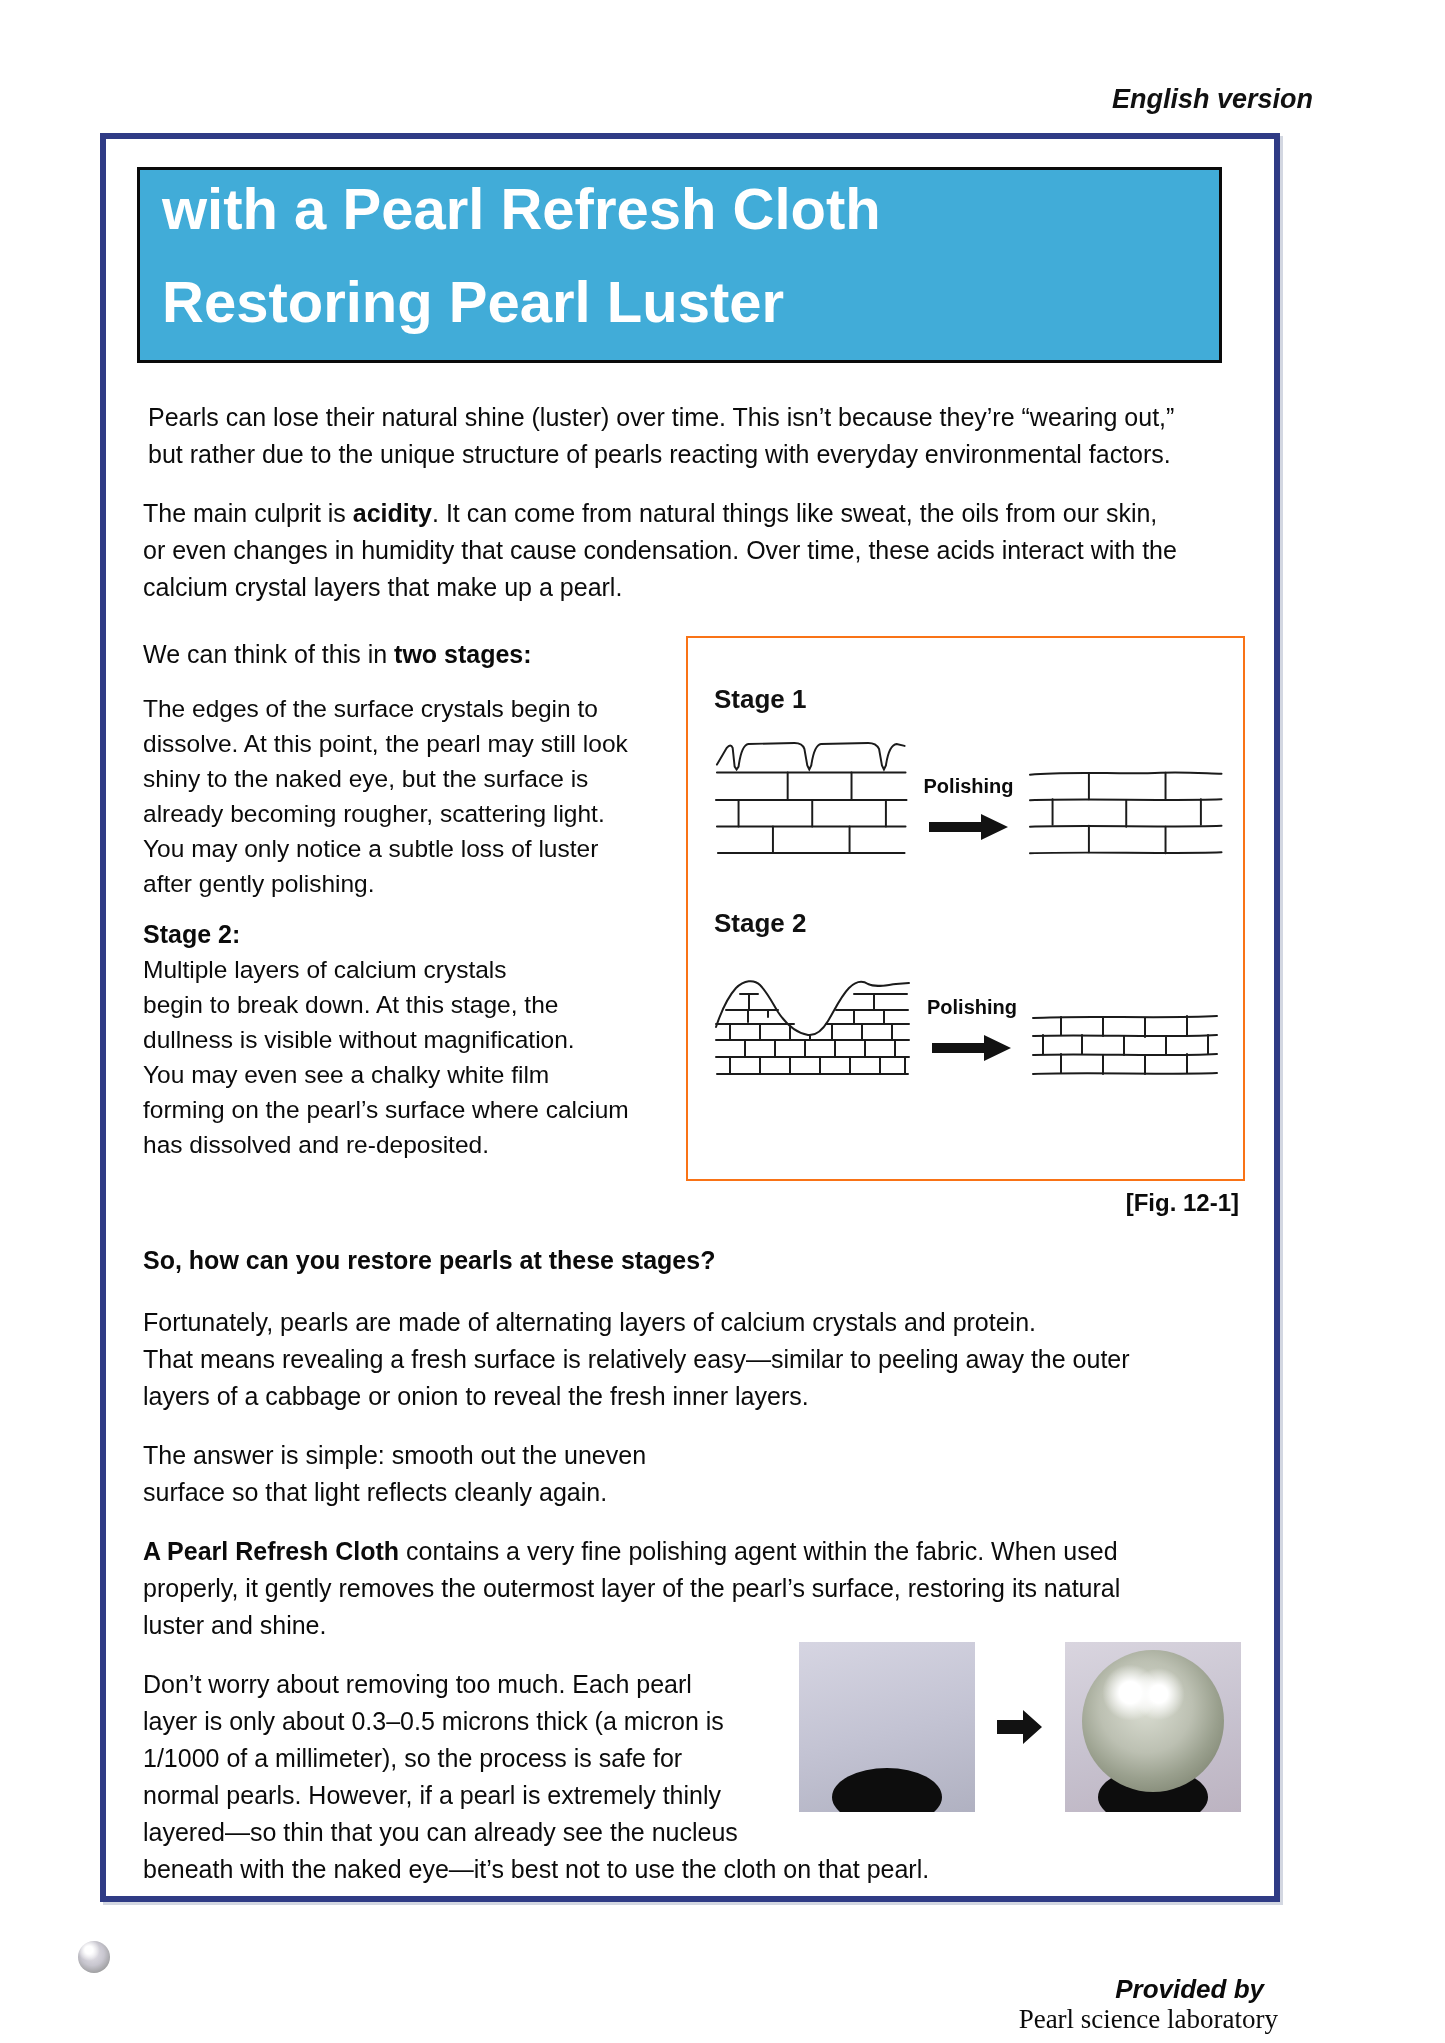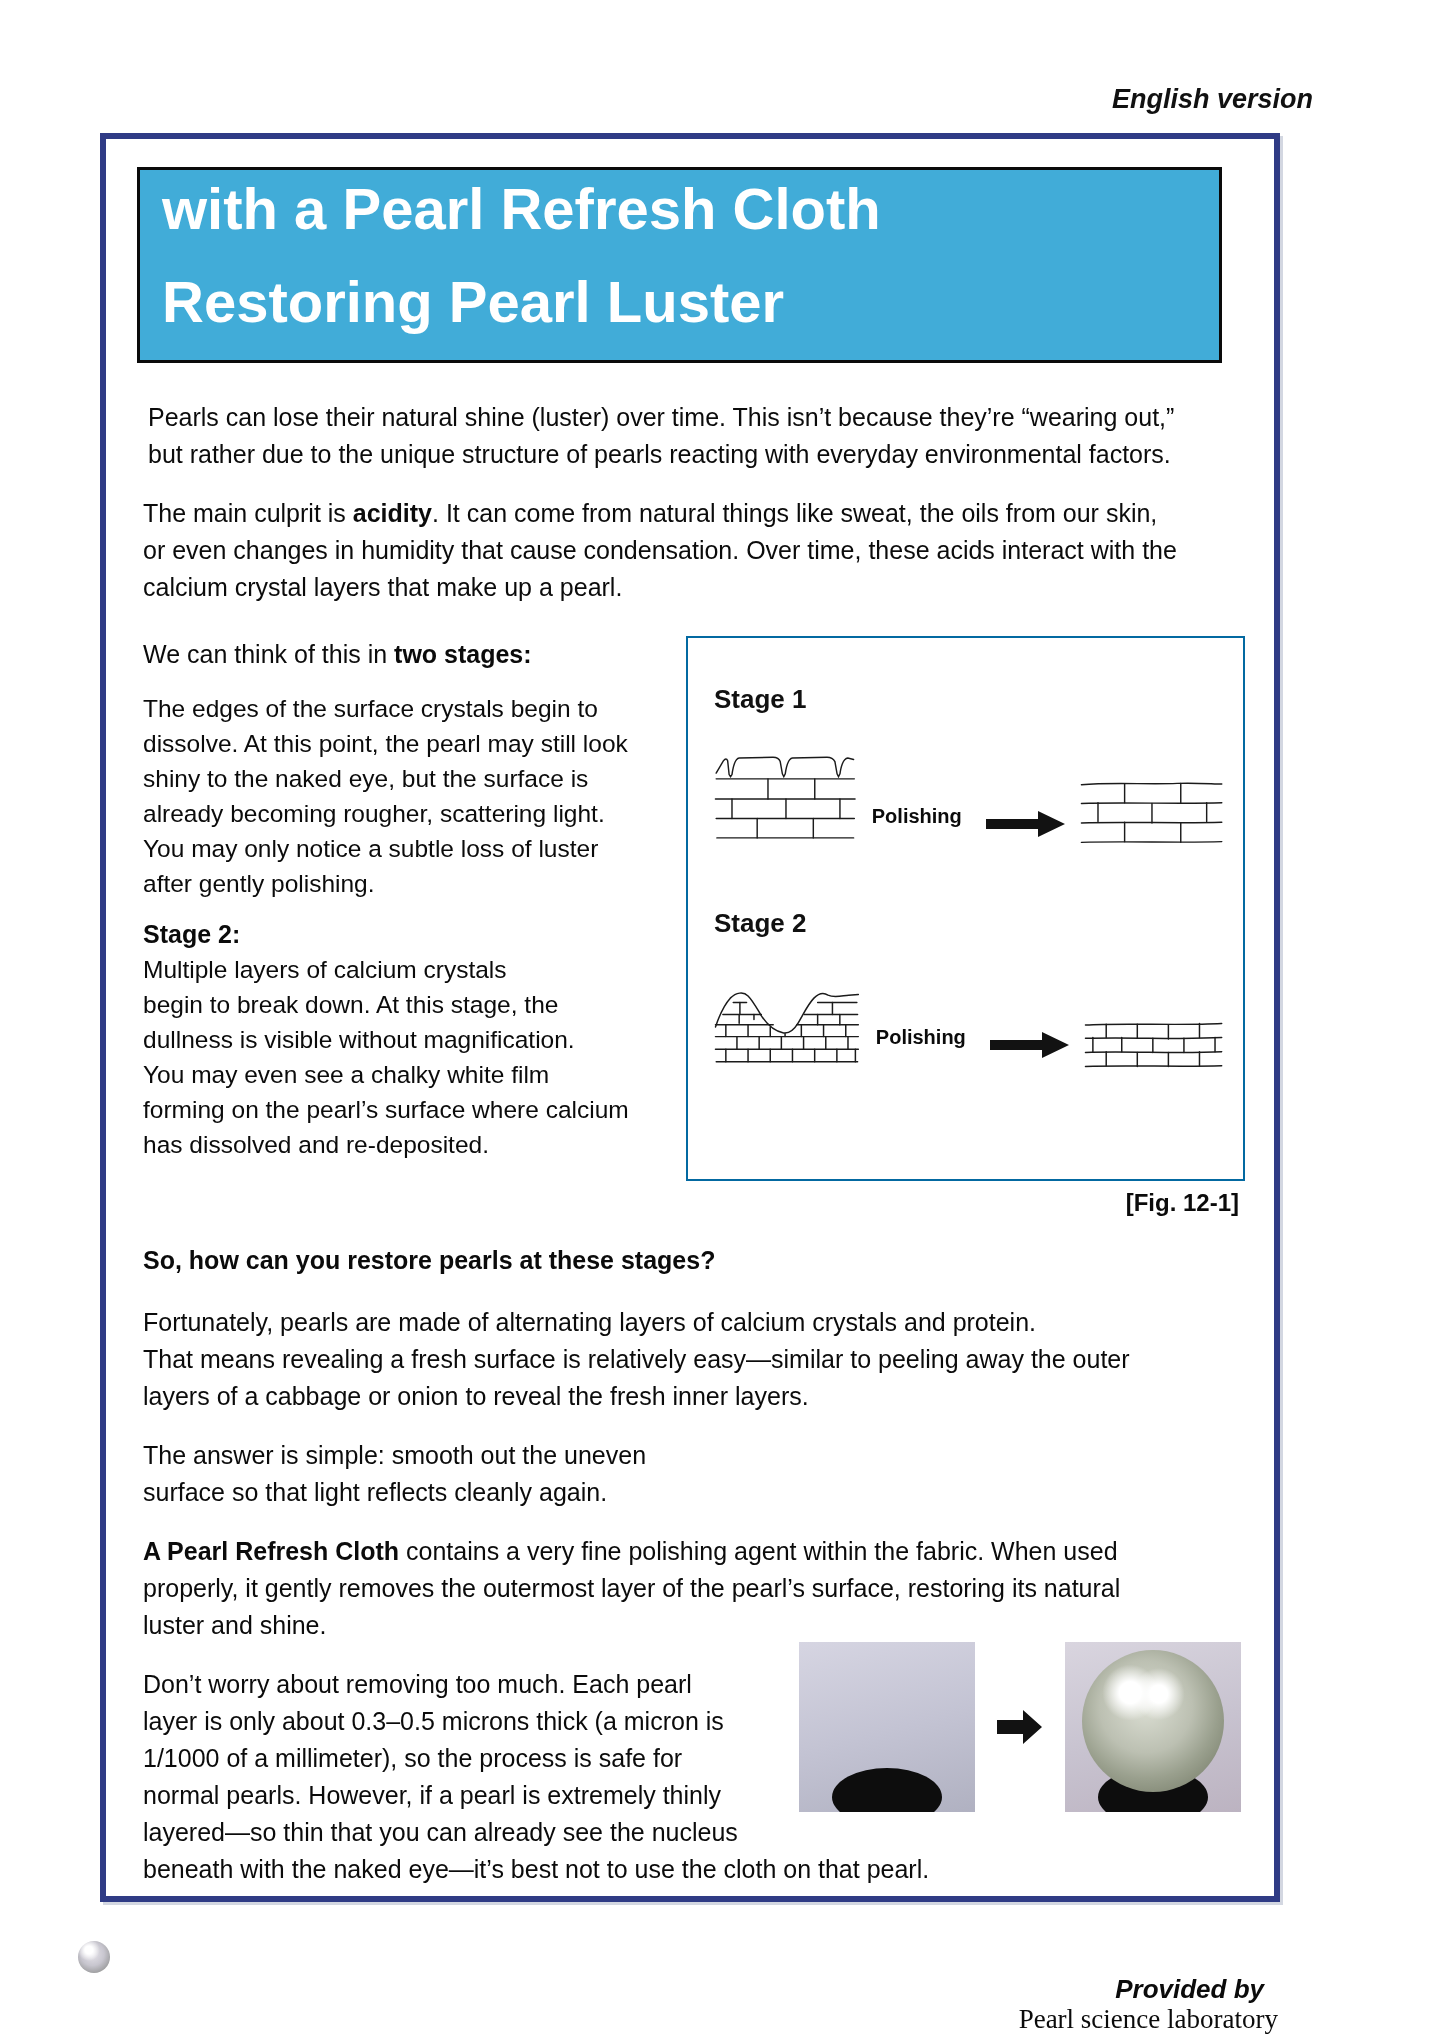--- a/index.html
+++ b/index.html
@@ -23,25 +23,25 @@
   .body-p.first{margin-top:36px;padding-left:5px;}
   .body-p b{font-weight:bold;}
 
   .two-col{display:flex;margin-top:30px;}
   .left-col{width:540px;flex:0 0 540px;}
   .lead-p{font-size:25px;line-height:37px;white-space:pre;margin:0 0 18px 0;}
   .stage-h{font-size:25px;line-height:35px;font-weight:bold;white-space:pre;}
   .stage-body{font-size:24.5px;line-height:35px;white-space:pre;margin:0 0 16px 0;}
 
   .fig-col{margin-left:3px;}
-  .fig-box{width:559px;height:545px;border:2px solid #0369a1;background:#fff;box-sizing:border-box;
+  .fig-box{width:559px;height:545px;border:2px solid #f97316;background:#fff;box-sizing:border-box;
     padding:46px 20px 0 26px;}
   .fig-label{font-size:26px;font-weight:bold;color:#111;}
   .fig-row{display:flex;align-items:flex-end;margin-top:22px;}
-  .mid-col{display:flex;align-items:center;margin:0 14px 14px 16px;gap:24px;}
+  .mid-col{display:flex;flex-direction:column;align-items:center;margin:0 14px 14px 16px;}
   .polish-label{font-size:20px;font-weight:bold;margin-bottom:14px;}
   .fig-section2{margin-top:52px;}
   .fig-section2 .fig-row{margin-top:38px;}
   .diagram{display:block;}
 
   .fig-caption{font-size:24px;font-weight:bold;text-align:right;margin-top:8px;padding-right:6px;}
 
   .restore-h{font-size:25px;line-height:37px;font-weight:bold;white-space:pre;}
 
   .photos-wrap{float:right;display:flex;align-items:center;margin:-24px 8px 14px 18px;}

